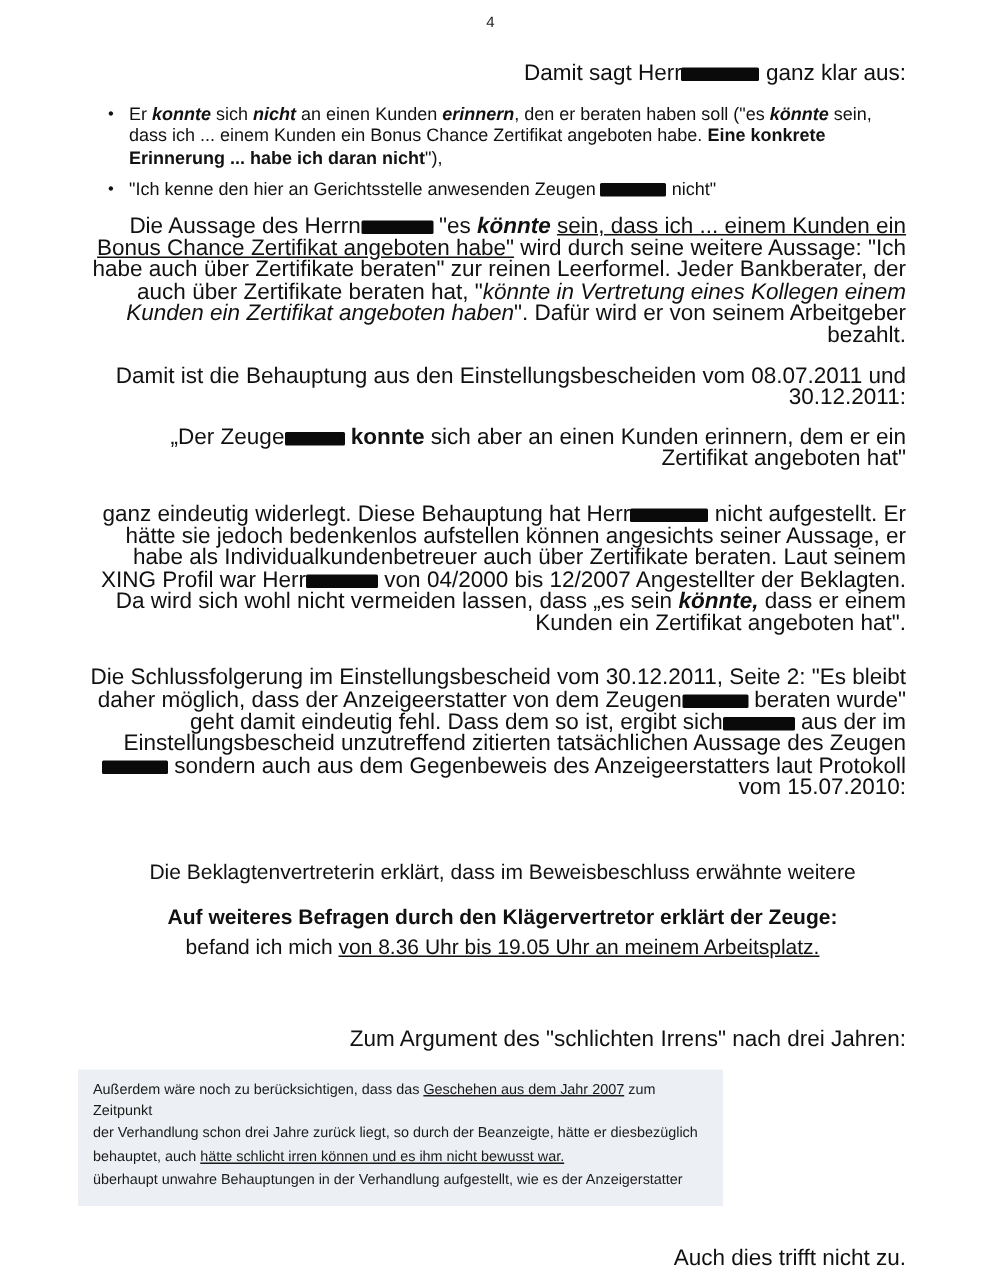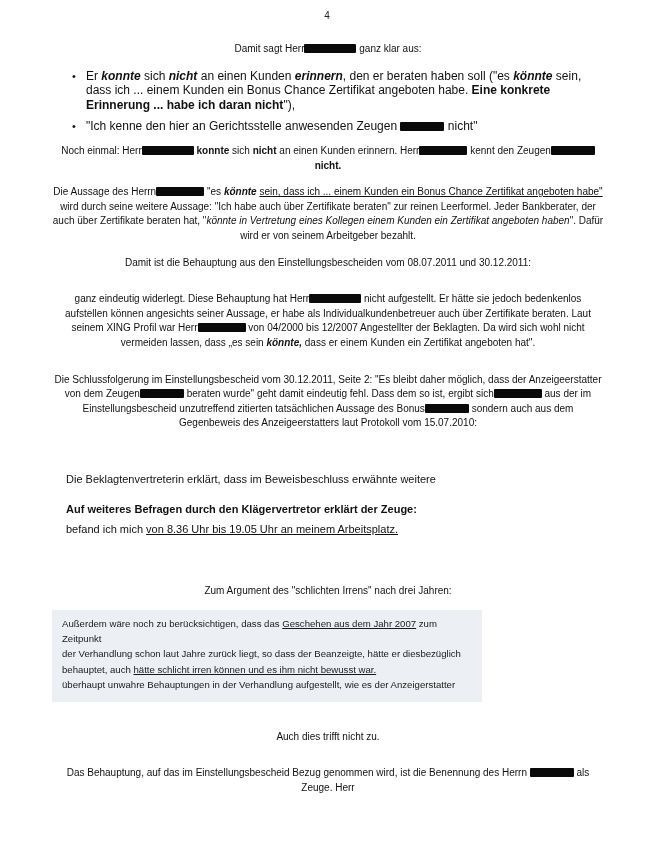--- a/index.html
+++ b/index.html
@@ -32,23 +32,23 @@
     color: #222;
   }
   .content {
     position: absolute;
     top: 42px;
     left: 52px;
     width: 552px;
   }
   p {
     margin: 0 0 0 0;
-    font-size: 10px;
+    font-size: 15px;
     line-height: 14.6px;
-    text-align: center;
+    text-align: right;
   }
   .para {
     margin-bottom: 12px;
   }
   ul.bullets {
     margin: 8px 0 10px 0;
     padding-left: 34px;
     list-style: none;
   }
   ul.bullets li {
@@ -77,22 +77,23 @@
     border-radius: 1px;
   }
   .r40 { width: 40px; }
   .r44 { width: 44px; }
   .r48 { width: 48px; }
   .r52 { width: 52px; }
   .u { text-decoration: underline; }
   .quoteblock {
     margin: 10px 0 10px 0;
     padding-left: 14px;
-    font-size: 11px;
+    font-size: 14px;
     line-height: 17px;
+    text-align: center;
   }
   .quoteblock .line { margin-bottom: 3px; }
   .spacer-sm { height: 10px; }
   .spacer-md { height: 18px; }
   .spacer-lg { height: 26px; }
   .greybox {
     margin: 10px 0 10px 0;
     background: #eceff3;
     padding: 7px 10px 8px 10px;
     width: 430px;
@@ -120,56 +121,52 @@
 
     <ul class="bullets">
       <li>
         Er <b><i>konnte</i></b> sich <b><i>nicht</i></b> an einen Kunden <b><i>erinnern</i></b>, den er beraten haben soll ("es <b><i>könnte</i></b> sein, dass ich ... einem Kunden ein Bonus Chance Zertifikat angeboten habe. <b>Eine konkrete Erinnerung ... habe ich daran nicht</b>"),
       </li>
       <li>
         "Ich kenne den hier an Gerichtsstelle anwesenden Zeugen <span class="redact r44"></span> nicht"
       </li>
     </ul>
 
-    <p class="para">
-      <span>Noch einmal: Herr</span><span class="redact r52"></span>
-      <b><span>konnte</span></b>
-      <span>sich</span>
-      <b><span>nicht</span></b>
-      <span>an einen Kunden erinnern. Herr</span><span class="redact r48"></span>
-      <span>kennt den Zeugen</span><span class="redact r44"></span>
-      <b><span>nicht.</span></b>
-    </p>
 
     <p class="para">
       <span>Die Aussage des Herrn</span><span class="redact r48"></span>
       <span>"es</span>
       <b><i><span>könnte</span></i></b>
       <span class="u">sein, dass ich ... einem Kunden ein Bonus Chance Zertifikat angeboten habe"</span><span> wird durch seine weitere Aussage: "Ich habe auch über Zertifikate beraten" zur reinen Leerformel. Jeder Bankberater, der auch über Zertifikate beraten hat, "</span><i><span>könnte in Vertretung eines Kollegen einem Kunden ein Zertifikat angeboten haben</span></i><span>". Dafür wird er von seinem Arbeitgeber bezahlt.</span>
     </p>
 
     <p class="para">Damit ist die Behauptung aus den Einstellungsbescheiden vom 08.07.2011 und 30.12.2011:</p>
 
+    <p class="para indent14">
+      <span>„Der Zeuge</span><span class="redact r40"></span>
+      <b><span>konnte</span></b>
+      <span>sich aber an einen Kunden erinnern, dem er ein Zertifikat angeboten hat"</span>
+    </p>
 
     <div class="spacer-sm"></div>
 
     <p class="para">
       <span>ganz eindeutig widerlegt. Diese Behauptung hat Herr</span><span class="redact r52"></span>
       <span>nicht aufgestellt. Er hätte sie jedoch bedenkenlos aufstellen können angesichts seiner Aussage, er habe als Individualkundenbetreuer auch über Zertifikate beraten. Laut seinem XING Profil war Herr</span><span class="redact r48"></span>
       <span>von 04/2000 bis 12/2007 Angestellter der Beklagten. Da wird sich wohl nicht vermeiden lassen, dass „es sein</span>
       <b><i><span>könnte,</span></i></b>
       <span>dass er einem Kunden ein Zertifikat angeboten hat".</span>
     </p>
 
     <div class="spacer-sm"></div>
 
     <p class="para">
       <span>Die Schlussfolgerung im Einstellungsbescheid vom 30.12.2011, Seite 2: "Es bleibt daher möglich, dass der Anzeigeerstatter von dem Zeugen</span><span class="redact r44"></span>
       <span>beraten wurde" geht damit eindeutig fehl. Dass dem so ist, ergibt sich</span><span class="redact r48"></span>
-      <span>aus der im Einstellungsbescheid unzutreffend zitierten tatsächlichen Aussage des Bonus</span><span class="redact r44"></span>
+      <span>aus der im Einstellungsbescheid unzutreffend zitierten tatsächlichen Aussage des Zeugen</span><span class="redact r44"></span>
       <span>sondern auch aus dem Gegenbeweis des Anzeigeerstatters laut Protokoll vom 15.07.2010:</span>
     </p>
 
     <div class="spacer-md"></div>
 
     <div class="quoteblock">
       <div class="line">Die Beklagtenvertreterin erklärt, dass im Beweisbeschluss erwähnte weitere</div>
       <div class="spacer-sm"></div>
       <div class="line"><b><span>Auf weiteres Befragen durch den Klägervertretor erklärt der Zeuge:</span></b></div>
       <div class="line">
@@ -179,21 +176,21 @@
 
     <div class="spacer-lg"></div>
     <div class="spacer-sm"></div>
 
     <p class="para">Zum Argument des "schlichten Irrens" nach drei Jahren:</p>
 
     <div class="greybox">
       <div class="gline">
         <span>Außerdem wäre noch zu berücksichtigen, dass das </span><span class="u">Geschehen aus dem Jahr 2007</span><span> zum Zeitpunkt</span>
       </div>
-      <div class="gline">der Verhandlung schon laut Jahre zurück liegt, so dass der Beanzeigte, hätte er diesbezüglich</div>
+      <div class="gline">der Verhandlung schon drei Jahre zurück liegt, so durch der Beanzeigte, hätte er diesbezüglich</div>
       <div class="gline">
         <span>behauptet, auch </span><span class="u">hätte schlicht irren können und es ihm nicht bewusst war.</span>
       </div>
       <div class="gline">überhaupt unwahre Behauptungen in der Verhandlung aufgestellt, wie es der Anzeigerstatter</div>
     </div>
 
     <div class="spacer-md"></div>
 
     <p class="para">Auch dies trifft nicht zu.</p>
 

